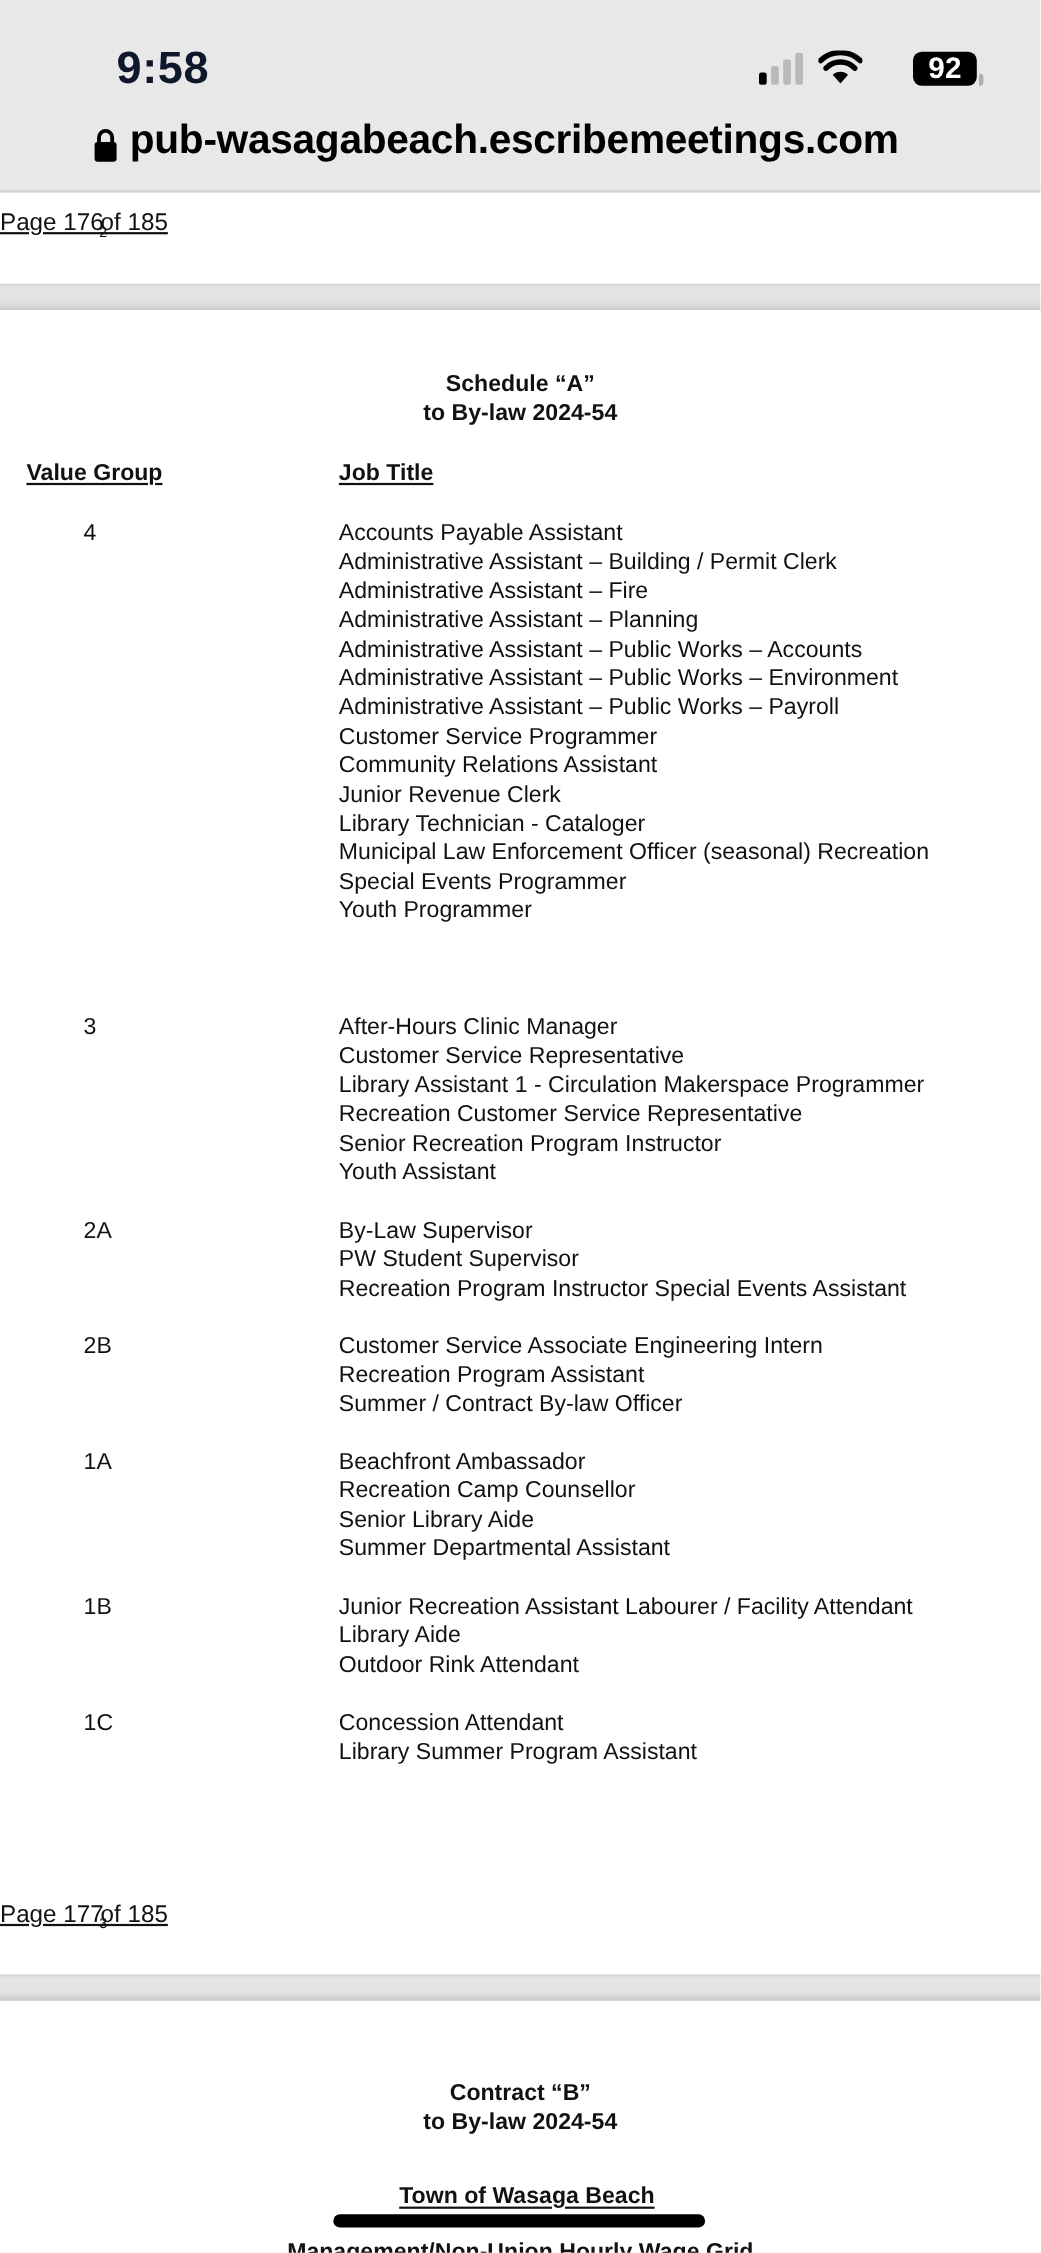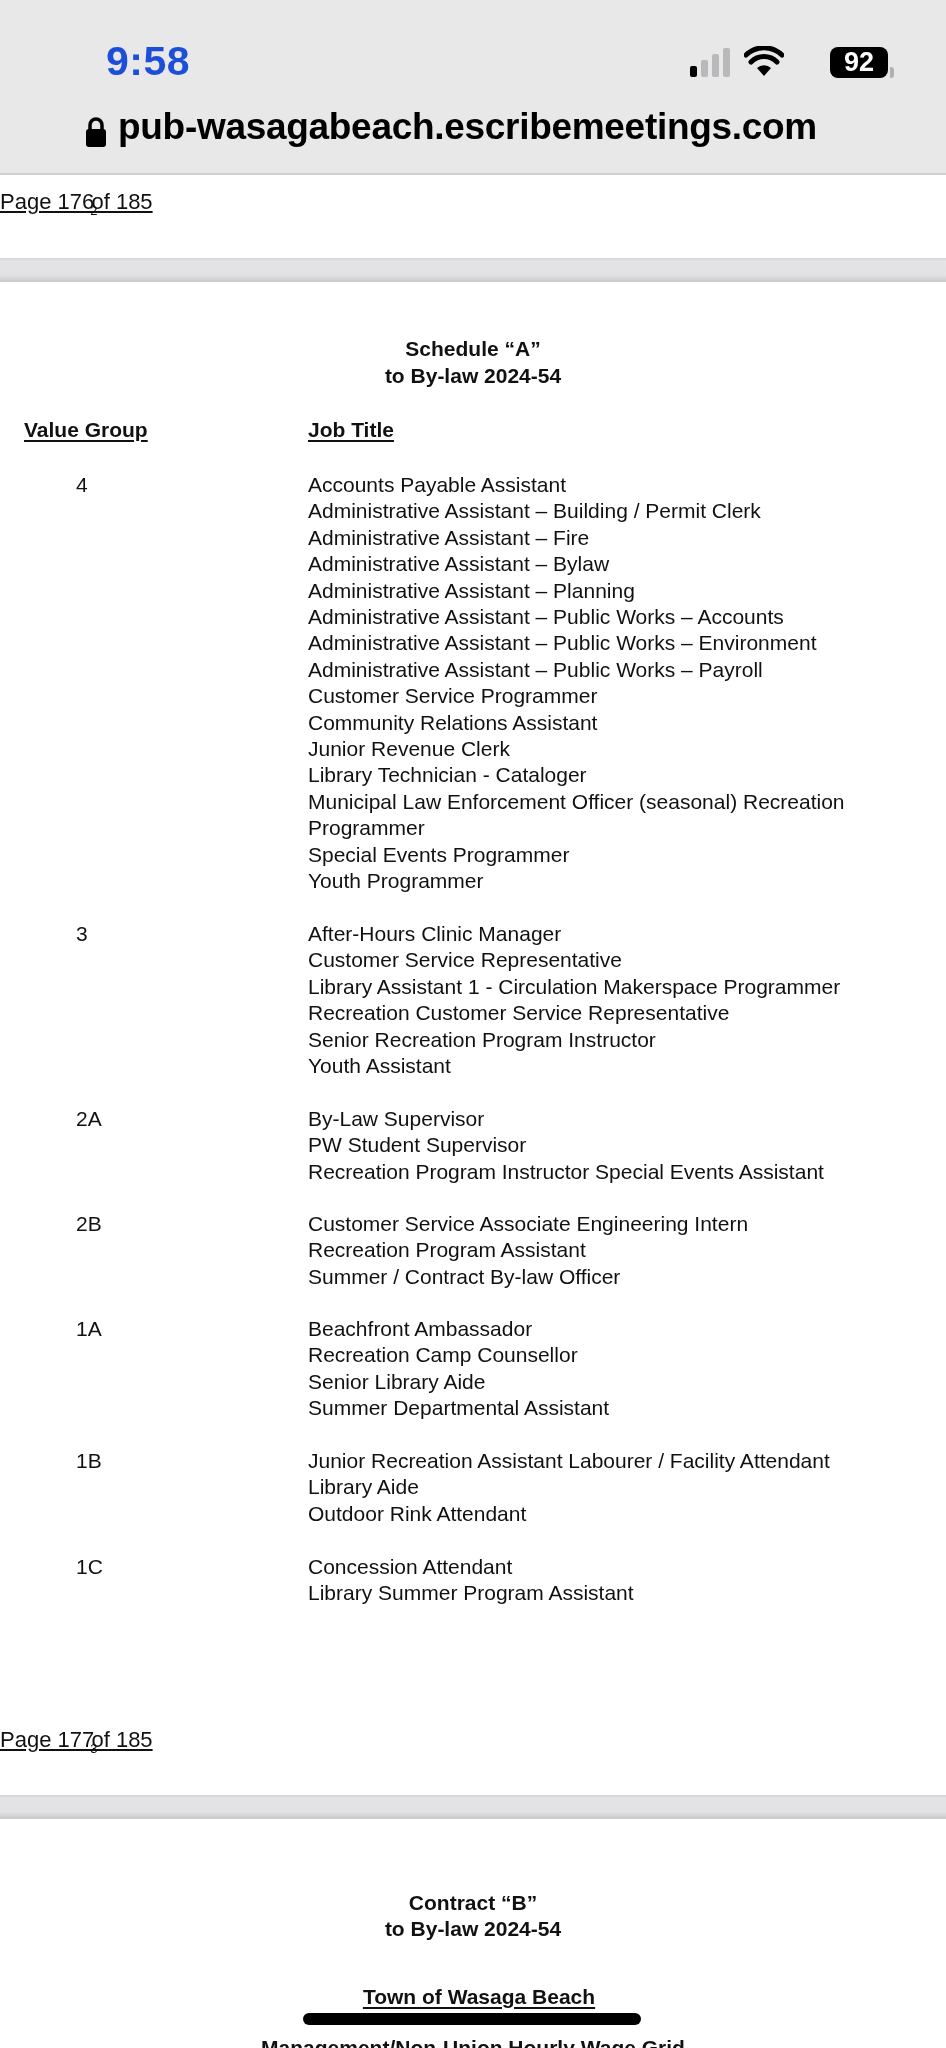--- a/index.html
+++ b/index.html
@@ -1,21 +1,21 @@
 <!DOCTYPE html>
 <html><head>
 <meta charset="utf-8">
 <style>
   * { box-sizing: border-box; margin: 0; padding: 0; }
   html, body { width: 946px; height: 2048px; overflow: hidden; background: #ffffff; }
   body { position: relative; font-family: "Liberation Sans", sans-serif; color: #111; }
 
   
   .chrome { position: absolute; left: 0; top: 0; width: 946px; height: 175px; background: #e8e8e9; border-bottom: 2px solid #cfcfd2; }
-  .status-time { position: absolute; left: 106px; top: 38px; font-size: 41px; font-weight: 700; letter-spacing: 0.5px; color: #1d4ed8; font-family: "Liberation Sans", sans-serif; }
+  .status-time { position: absolute; left: 106px; top: 38px; font-size: 41px; font-weight: 700; letter-spacing: 0.5px; color: #0f172a; font-family: "Liberation Sans", sans-serif; }
   .status-icons { position: absolute; left: 690px; top: 44px; height: 36px; display: flex; align-items: center; gap: 14px; }
   .signal { display: flex; align-items: flex-end; gap: 4px; height: 30px; }
   .signal .bar { width: 7px; border-radius: 2px; background: #b9b9bb; }
   .signal .bar.on { background: #000; }
   .wifi { width: 40px; height: 32px; }
   .battery { display: flex; align-items: flex-end; padding-left: 32px; }
   .battery-body { height: 31px; min-width: 58px; padding: 0 5px; background: #000; color: #fff; border-radius: 8px; font-size: 27px; font-weight: 700; line-height: 31px; text-align: center; }
   .battery-tip { width: 4px; height: 11px; background: #b0b0b2; border-radius: 0 3px 3px 0; margin-left: 2px; }
 
   .urlbar { position: absolute; left: 84px; top: 100px; height: 48px; display: flex; align-items: flex-end; gap: 10px; }
@@ -90,31 +90,29 @@
 
 <div class="col-head" style="left:24px;">Value Group</div>
 <div class="col-head" style="left:308px;">Job Title</div>
 
 <div class="group" style="top:472px;">
   <div class="vg">4</div>
   <ul class="titles">
     <li>Accounts Payable Assistant</li>
     <li>Administrative Assistant – Building / Permit Clerk</li>
     <li>Administrative Assistant – Fire</li>
-    <li>Administrative Assistant – Bylaw</li>
     <li>Administrative Assistant – Planning</li>
     <li>Administrative Assistant – Public Works – Accounts</li>
     <li>Administrative Assistant – Public Works – Environment</li>
     <li>Administrative Assistant – Public Works – Payroll</li>
     <li>Customer Service Programmer</li>
     <li>Community Relations Assistant</li>
     <li>Junior Revenue Clerk</li>
     <li>Library Technician - Cataloger</li>
     <li>Municipal Law Enforcement Officer (seasonal) Recreation</li>
-    <li>Programmer</li>
     <li>Special Events Programmer</li>
     <li>Youth Programmer</li>
   </ul>
 </div>
 
 <div class="group" style="top:921px;">
   <div class="vg">3</div>
   <ul class="titles">
     <li>After-Hours Clinic Manager</li>
     <li>Customer Service Representative</li>

